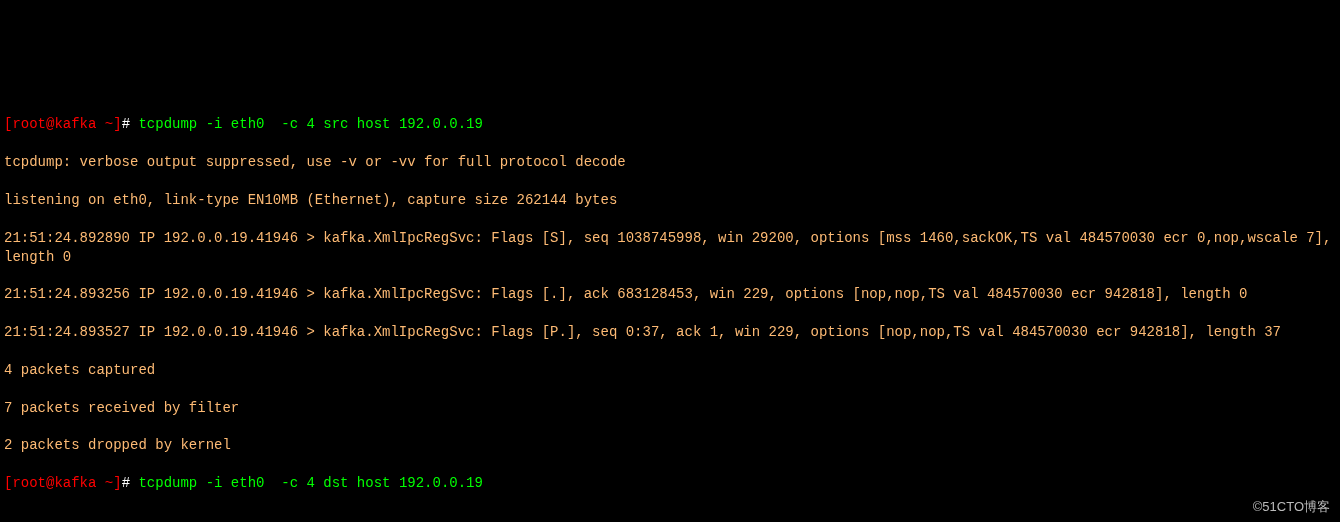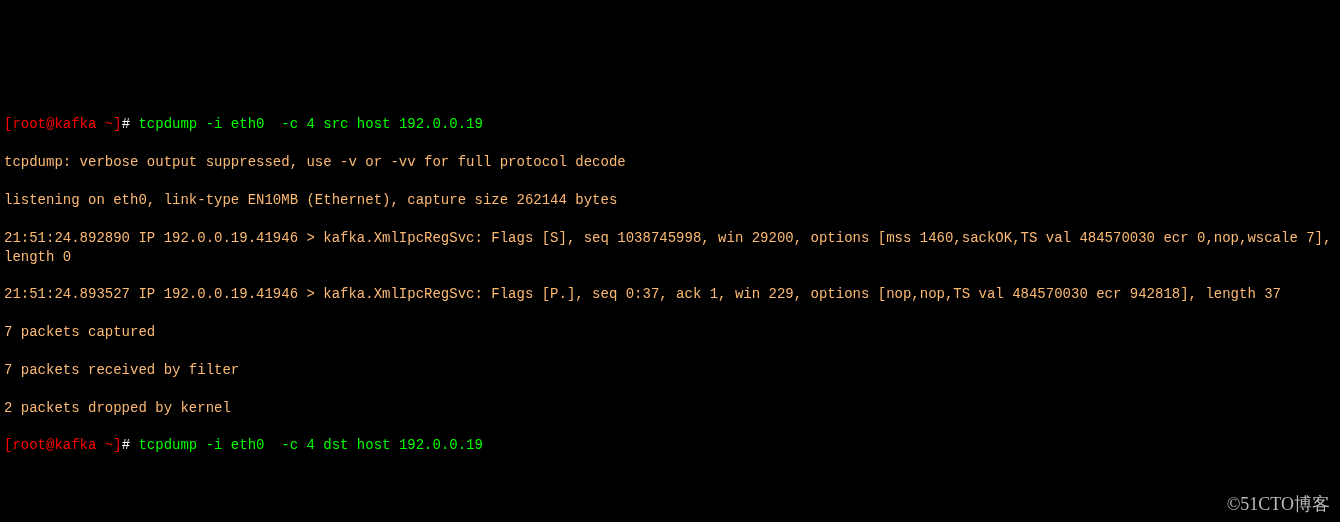--- a/index.html
+++ b/index.html
@@ -20,36 +20,37 @@
     padding: 2px 4px;
   }
   .prompt-user { color: #ff0000; }
   .prompt-sep  { color: #ffffff; }
   .out-line    { color: #fdba74; }
   .watermark {
     position: absolute;
     right: 10px;
     bottom: 6px;
     color: #bbbbbb;
-    font-size: 18px;
-    font-family: Liberation Serif, serif;
+    font-size: 13px;
+    font-family: Liberation Sans, sans-serif;
   }
 </style>
 </head>
 <body>
 
 
 
 <div class="terminal">
 <div><span class="prompt-user">[root@kafka ~]</span><span class="prompt-sep"># </span><span>tcpdump -i eth0  -c 4 src host 192.0.0.19</span></div>
 <div class="out-line">tcpdump: verbose output suppressed, use -v or -vv for full protocol decode</div>
 <div class="out-line">listening on eth0, link-type EN10MB (Ethernet), capture size 262144 bytes</div>
 <div class="out-line">21:51:24.892890 IP 192.0.0.19.41946 &gt; kafka.XmlIpcRegSvc: Flags [S], seq 1038745998, win 29200, options [mss 1460,sackOK,TS val 484570030 ecr 0,nop,wscale 7], length 0</div>
+<div class="out-line">21:51:24.893256 IP 192.0.0.19.41946 &gt; kafka.XmlIpcRegSvc: Flags [.], ack 683128453, win 229, options [nop,nop,TS val 484570030 ecr 942818], length 0</div>
 <div class="out-line">21:51:24.893527 IP 192.0.0.19.41946 &gt; kafka.XmlIpcRegSvc: Flags [P.], seq 0:37, ack 1, win 229, options [nop,nop,TS val 484570030 ecr 942818], length 37</div>
-<div class="out-line">7 packets captured</div>
+<div class="out-line">4 packets captured</div>
 <div class="out-line">7 packets received by filter</div>
 <div class="out-line">2 packets dropped by kernel</div>
 <div><span class="prompt-user">[root@kafka ~]</span><span class="prompt-sep"># </span><span>tcpdump -i eth0  -c 4 dst host 192.0.0.19</span></div>
 
 
 
 
 
 
 

